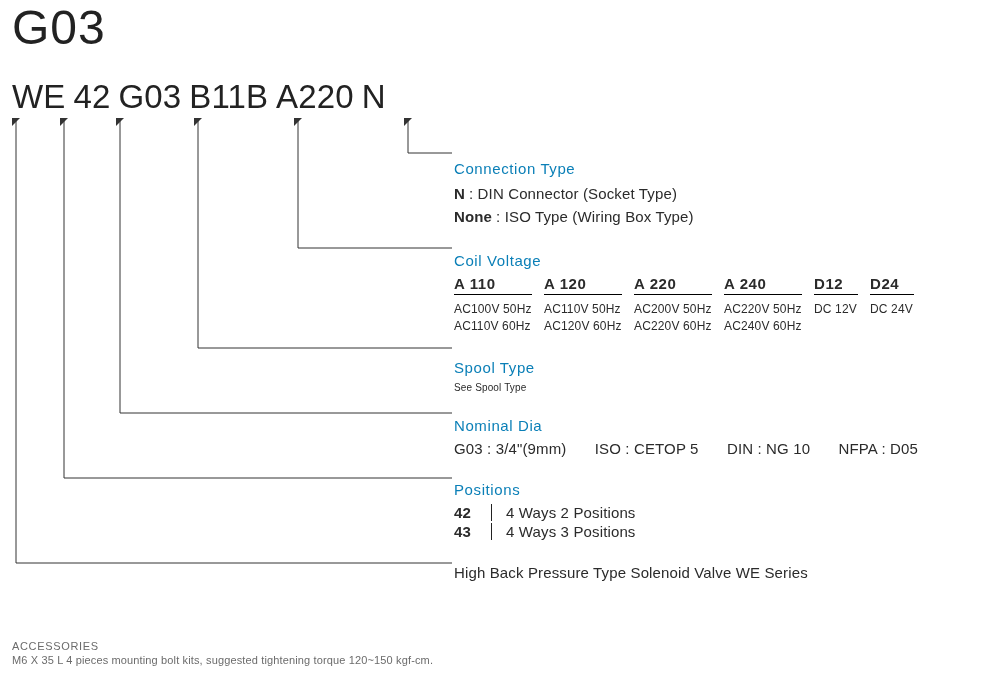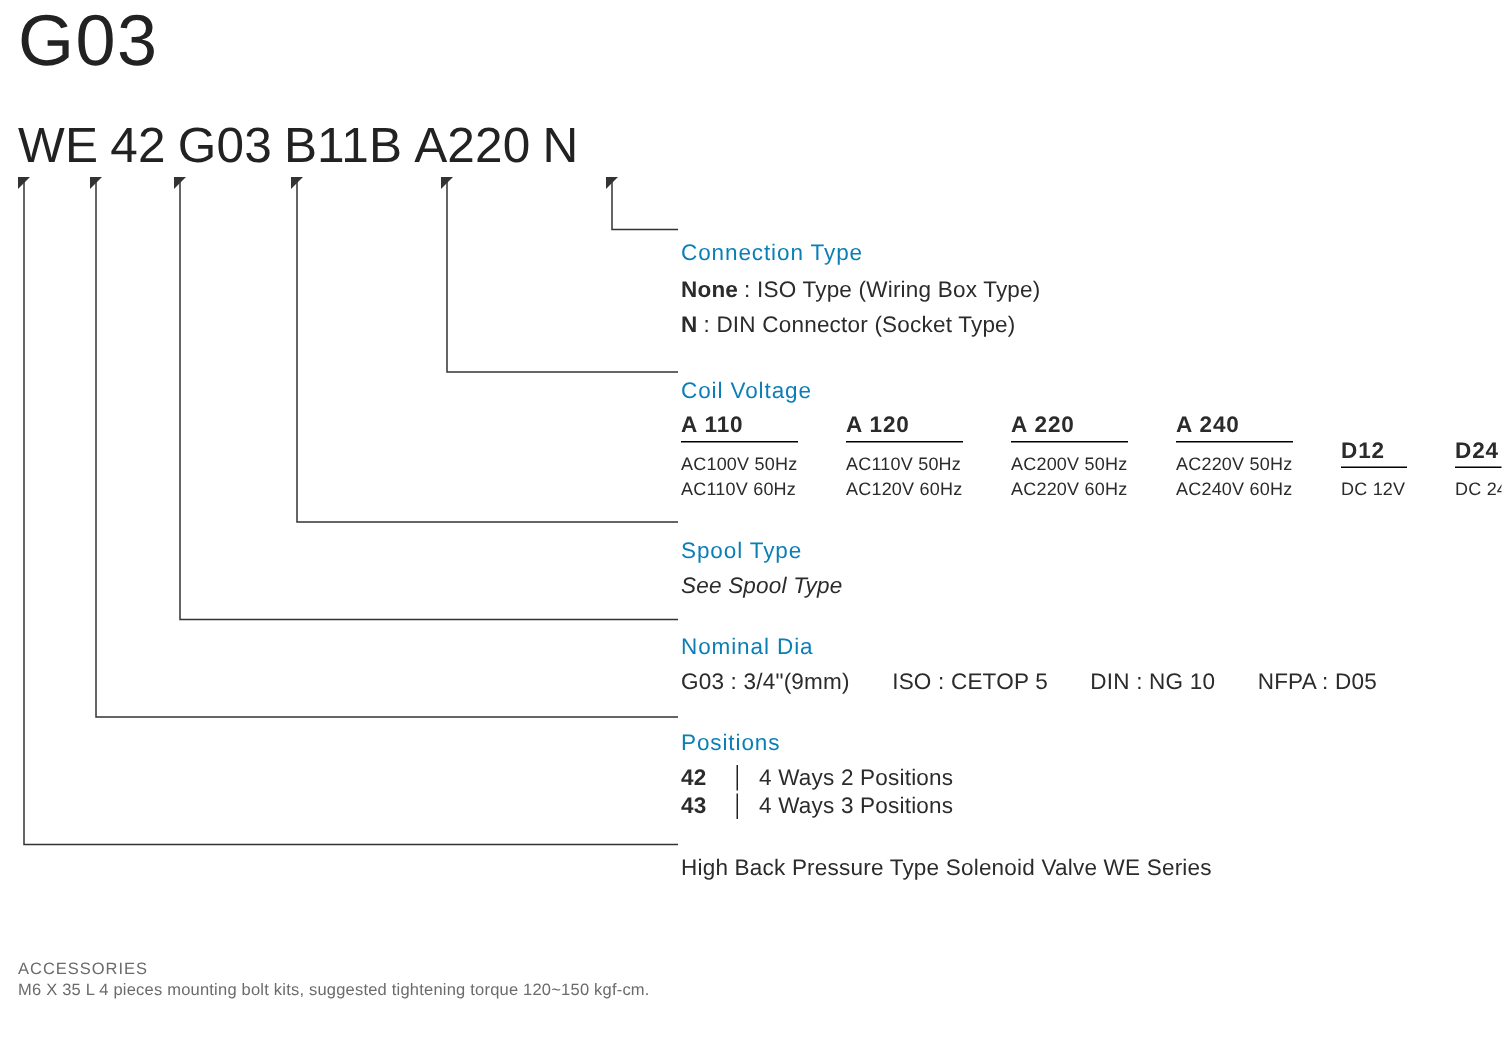--- a/index.html
+++ b/index.html
@@ -56,21 +56,21 @@
     color:var(--blue);
     font-size:15px;
     margin:0 0 6px 0;
     letter-spacing:0.04em;
   }
   .block{margin-bottom:24px;}
   .conn-line{font-size:15px;line-height:1.5;}
   .conn-line b{font-weight:700;margin-right:4px;}
 
   
-  .cv-row{display:flex;gap:32px;margin-top:4px;align-items:flex-end;}
+  .cv-row{display:flex;gap:12px;margin-top:4px;}
   .cv-col .h{
     font-weight:700;font-size:15px;
     border-bottom:1px solid #000;
     padding-bottom:2px;margin-bottom:6px;
     min-width:78px;
     letter-spacing:0.04em;
   }
   .cv-col .v{font-size:12px;line-height:1.4;white-space:nowrap;}
   .cv-col.narrow .h{min-width:44px;}
 
@@ -125,26 +125,26 @@
   <polyline points="52,0 52,360 440,360"></polyline>
 
   <polyline points="4,0 4,445 440,445"></polyline>
 </svg>
 
 <div class="defs">
 
   <div class="block" style="margin-top:0;">
     <div class="section-title">Connection Type</div>
     <div class="conn-line">
+      <b>N</b>:
+      <span>DIN  Connector (Socket Type)</span>
+    </div>
+    <div class="conn-line">
       <b>None</b>:
       <span>ISO Type (Wiring Box Type)</span>
-    </div>
-    <div class="conn-line">
-      <b>N</b>:
-      <span>DIN  Connector (Socket Type)</span>
     </div>
   </div>
 
   <div class="block">
     <div class="section-title">Coil Voltage</div>
     <div class="cv-row">
       <div class="cv-col">
         <div class="h">A 110</div>
         <div class="v">AC100V  50Hz</div>
         <div class="v">AC110V  60Hz</div>
@@ -170,21 +170,21 @@
       </div>
       <div class="cv-col narrow">
         <div class="h">D24</div>
         <div class="v">DC 24V</div>
       </div>
     </div>
   </div>
 
   <div class="block">
     <div class="section-title">Spool Type</div>
-    <div style="font-size:15px;font-style:italic;">See Spool Type</div>
+    <div style="font-size:10px;">See Spool Type</div>
   </div>
 
   <div class="block">
     <div class="section-title">Nominal Dia</div>
     <div class="nominal-line">
       <span>G03 : 3/4"(9mm)</span>
       <span>ISO : CETOP 5</span>
       <span>DIN : NG 10</span>
       <span>NFPA : D05</span>
     </div>

